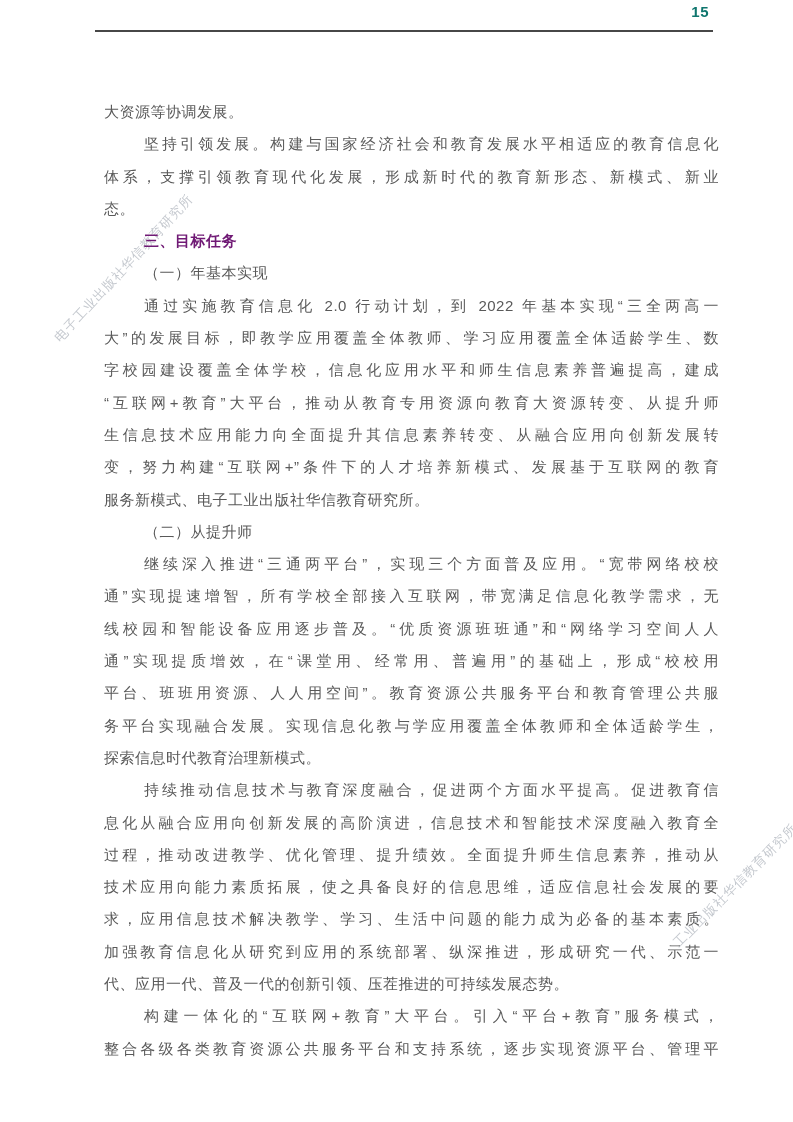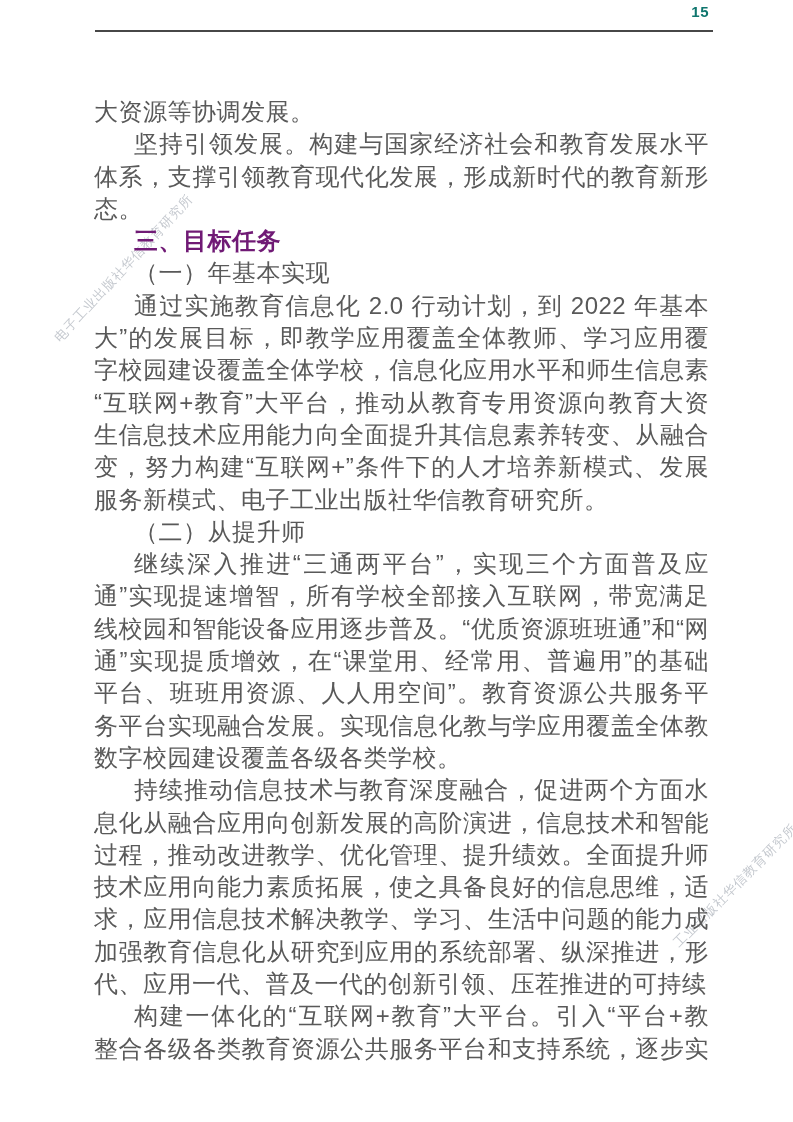--- a/index.html
+++ b/index.html
@@ -24,24 +24,24 @@
   .header-rule {
     position: absolute;
     top: 30px;
     left: 95px;
     width: 618px;
     height: 2px;
     background: #474747;
   }
   .body-text {
     position: absolute;
-    left: 94px;
+    left: 104px;
     top: 96px;
     width: 615px;
-    font-size: 24px;
+    font-size: 15px;
     line-height: 32.3px;
     color: #595959;
     letter-spacing: 0.5px;
   }
   .line { height: 32.3px; overflow: hidden; }
   .line.j { text-align: justify; text-align-last: justify; }
   .line.indent { padding-left: 40px; }
   .line.b { font-weight: bold; color: #701a75; }
   .watermark {
     position: absolute;
@@ -81,21 +81,21 @@
       <div class="line j">生信息技术应用能力向全面提升其信息素养转变、从融合应用向创新发展转</div>
       <div class="line j">变，努力构建“互联网+”条件下的人才培养新模式、发展基于互联网的教育</div>
       <div class="line">服务新模式、电子工业出版社华信教育研究所。</div>
       <div class="line indent">（二）从提升师</div>
       <div class="line indent j">继续深入推进“三通两平台”，实现三个方面普及应用。“宽带网络校校</div>
       <div class="line j">通”实现提速增智，所有学校全部接入互联网，带宽满足信息化教学需求，无</div>
       <div class="line j">线校园和智能设备应用逐步普及。“优质资源班班通”和“网络学习空间人人</div>
       <div class="line j">通”实现提质增效，在“课堂用、经常用、普遍用”的基础上，形成“校校用</div>
       <div class="line j">平台、班班用资源、人人用空间”。教育资源公共服务平台和教育管理公共服</div>
       <div class="line j">务平台实现融合发展。实现信息化教与学应用覆盖全体教师和全体适龄学生，</div>
-      <div class="line">数字校园建设覆盖各级各类学校。</div>
+      <div class="line">探索信息时代教育治理新模式。</div>
       <div class="line indent j">持续推动信息技术与教育深度融合，促进两个方面水平提高。促进教育信</div>
       <div class="line j">息化从融合应用向创新发展的高阶演进，信息技术和智能技术深度融入教育全</div>
       <div class="line j">过程，推动改进教学、优化管理、提升绩效。全面提升师生信息素养，推动从</div>
       <div class="line j">技术应用向能力素质拓展，使之具备良好的信息思维，适应信息社会发展的要</div>
       <div class="line j">求，应用信息技术解决教学、学习、生活中问题的能力成为必备的基本素质。</div>
       <div class="line j">加强教育信息化从研究到应用的系统部署、纵深推进，形成研究一代、示范一</div>
       <div class="line">代、应用一代、普及一代的创新引领、压茬推进的可持续发展态势。</div>
       <div class="line indent j">构建一体化的“互联网+教育”大平台。引入“平台+教育”服务模式，</div>
       <div class="line j">整合各级各类教育资源公共服务平台和支持系统，逐步实现资源平台、管理平</div>
     </main>

